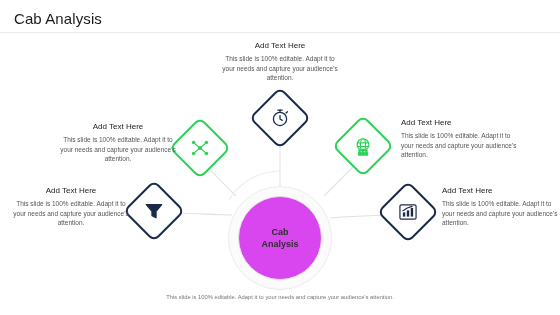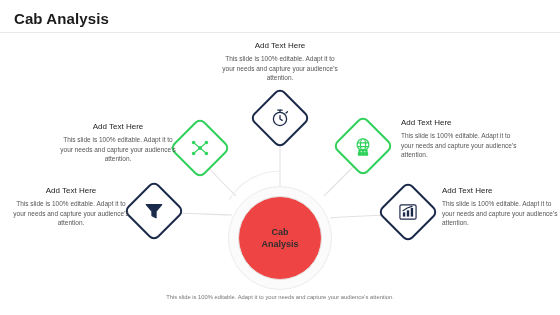--- a/index.html
+++ b/index.html
@@ -19,21 +19,21 @@
     left: 0; top: 0;
     width: 560px;
     height: 315px;
     background: #ffffff;
   }
   .title {
     position: absolute;
     left: 14px;
     top: 10px;
     font-size: 15px;
-    font-weight: bold;
+    font-weight: normal;
     color: #1b1b1b;
     letter-spacing: 0.1px;
   }
   .title-rule {
     position: absolute;
     left: 0;
     top: 32px;
     width: 560px;
     height: 1px;
     background: #e9e9e9;
@@ -51,21 +51,21 @@
     border: 1px solid #ececec;
     box-sizing: border-box;
   }
   .hub-inner {
     position: absolute;
     left: 238px;
     top: 196px;
     width: 84px;
     height: 84px;
     border-radius: 50%;
-    background: #ef4444;
+    background: #d946ef;
     border: 1px solid #e4e4e4;
     box-sizing: border-box;
     display: flex;
     align-items: center;
     justify-content: center;
     text-align: center;
   }
   .hub-label {
     font-size: 9px;
     font-weight: bold;

